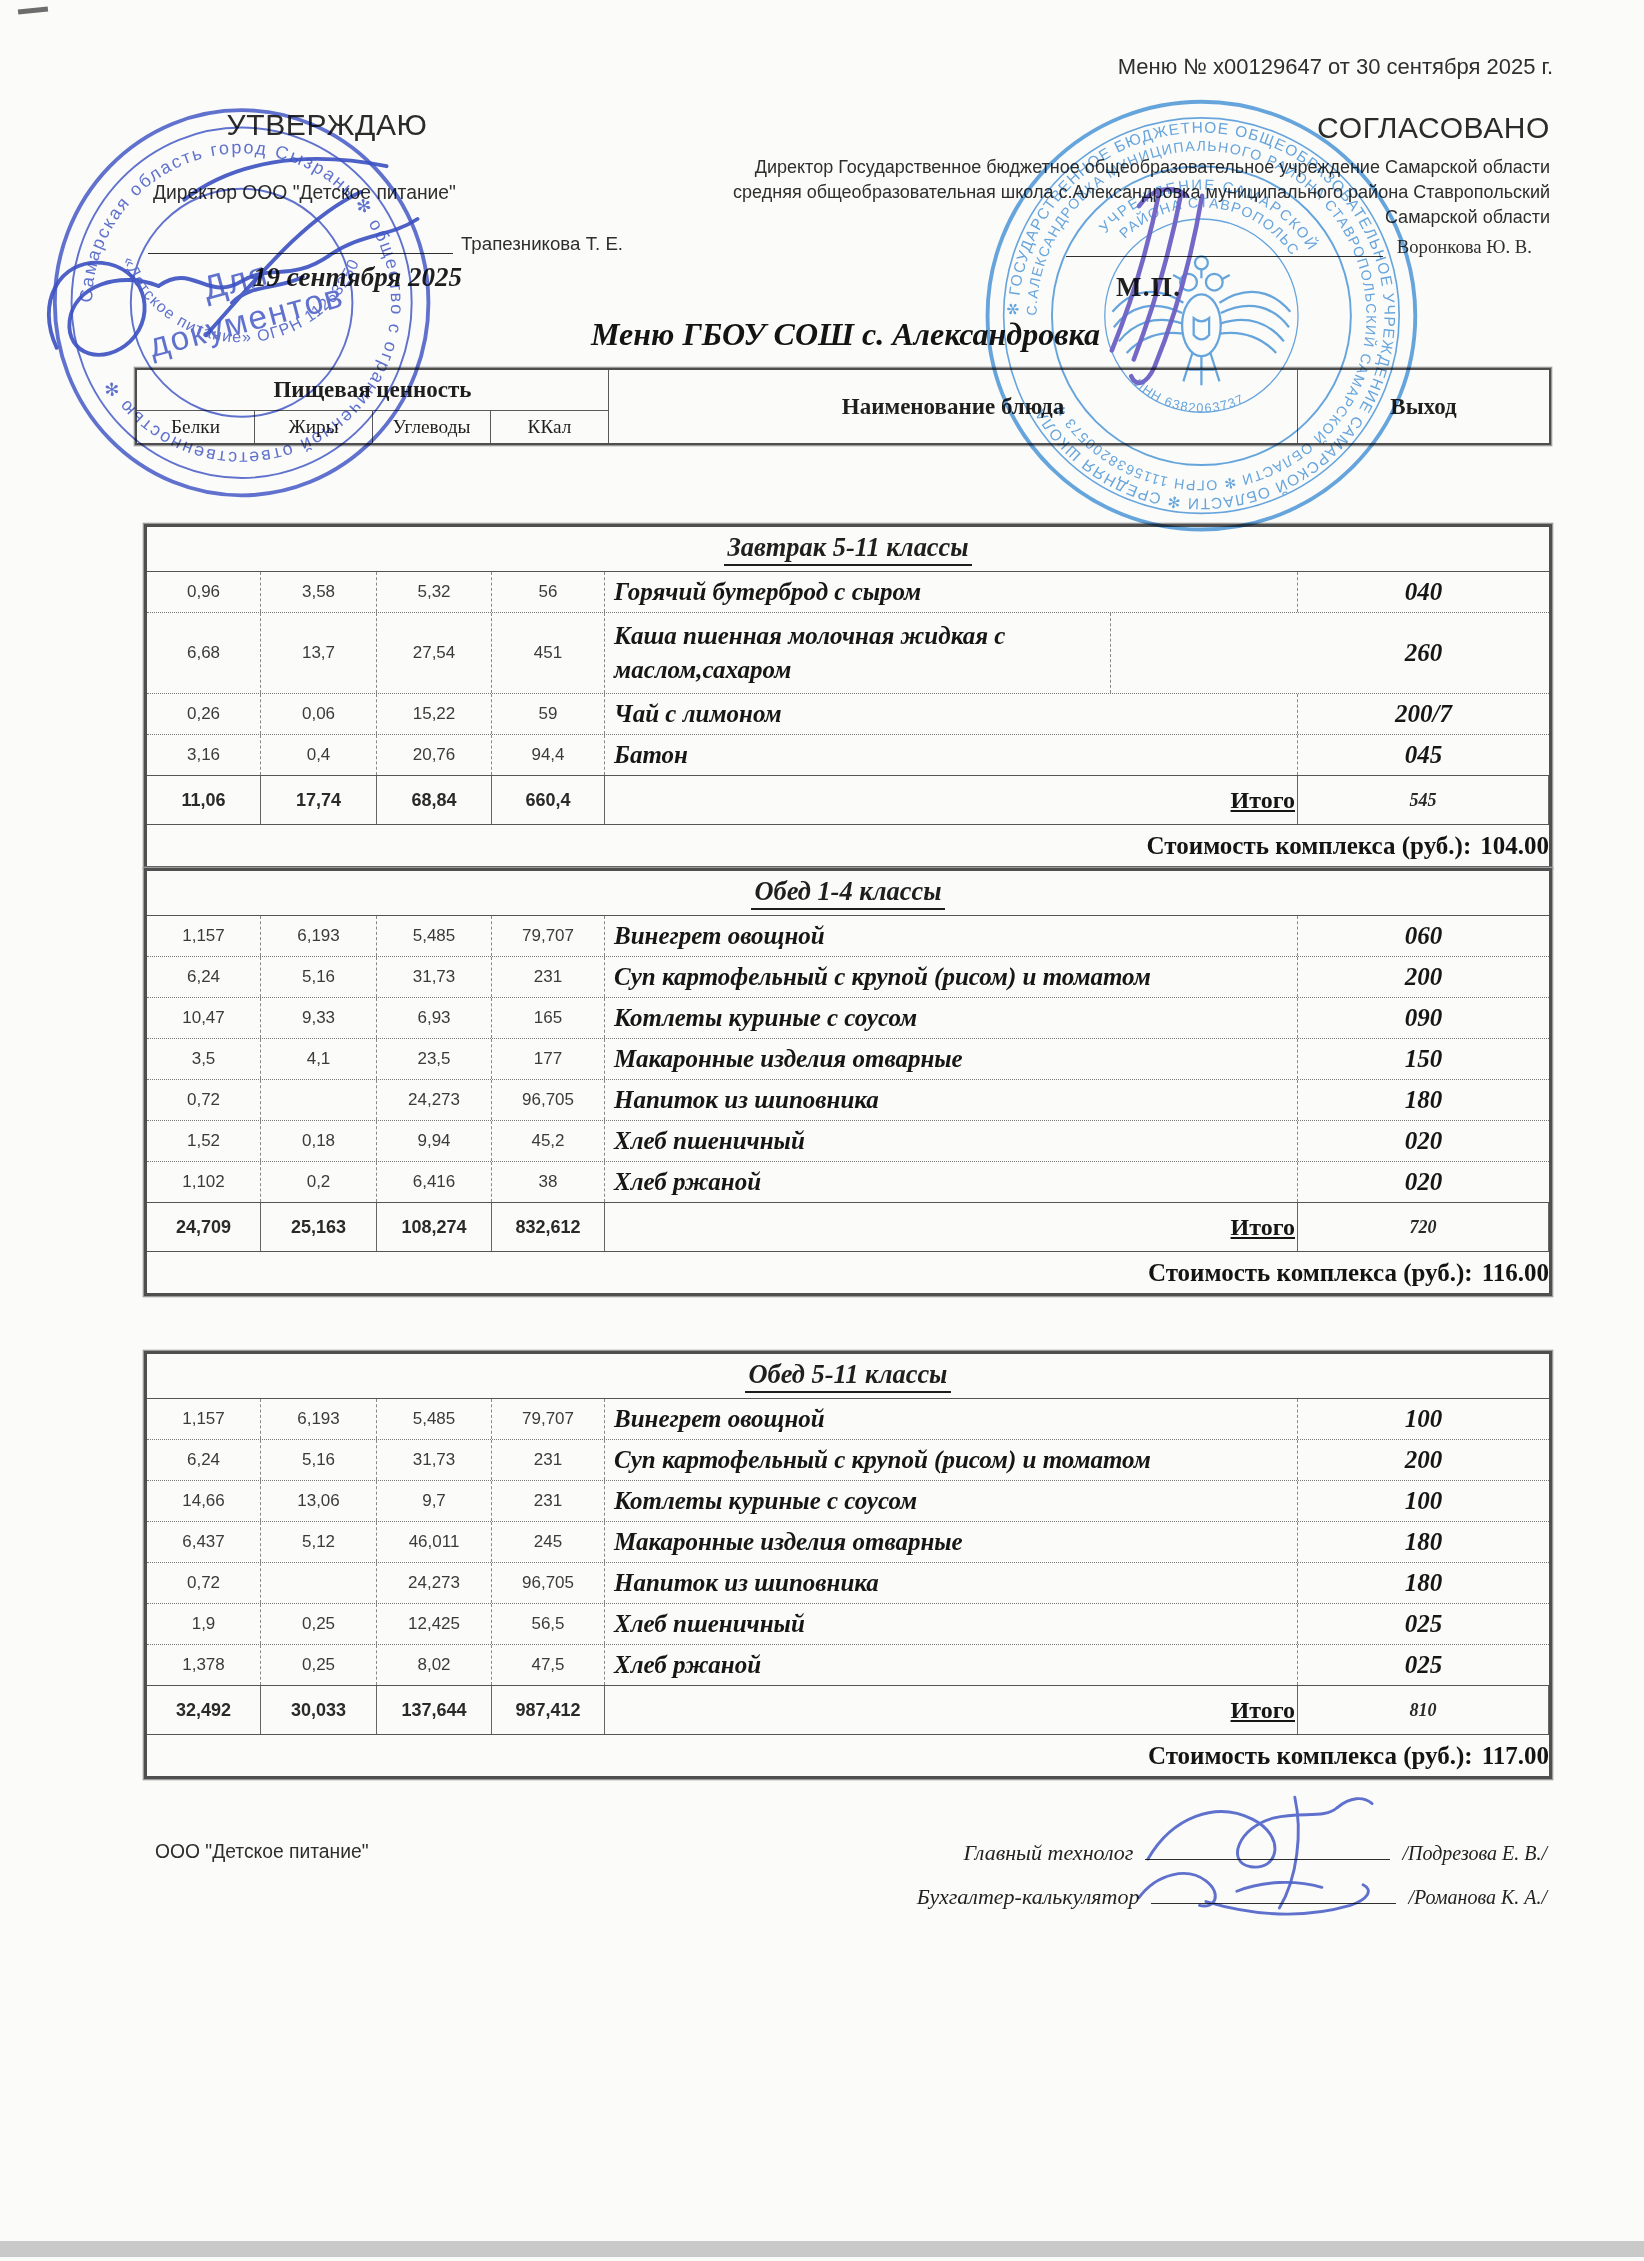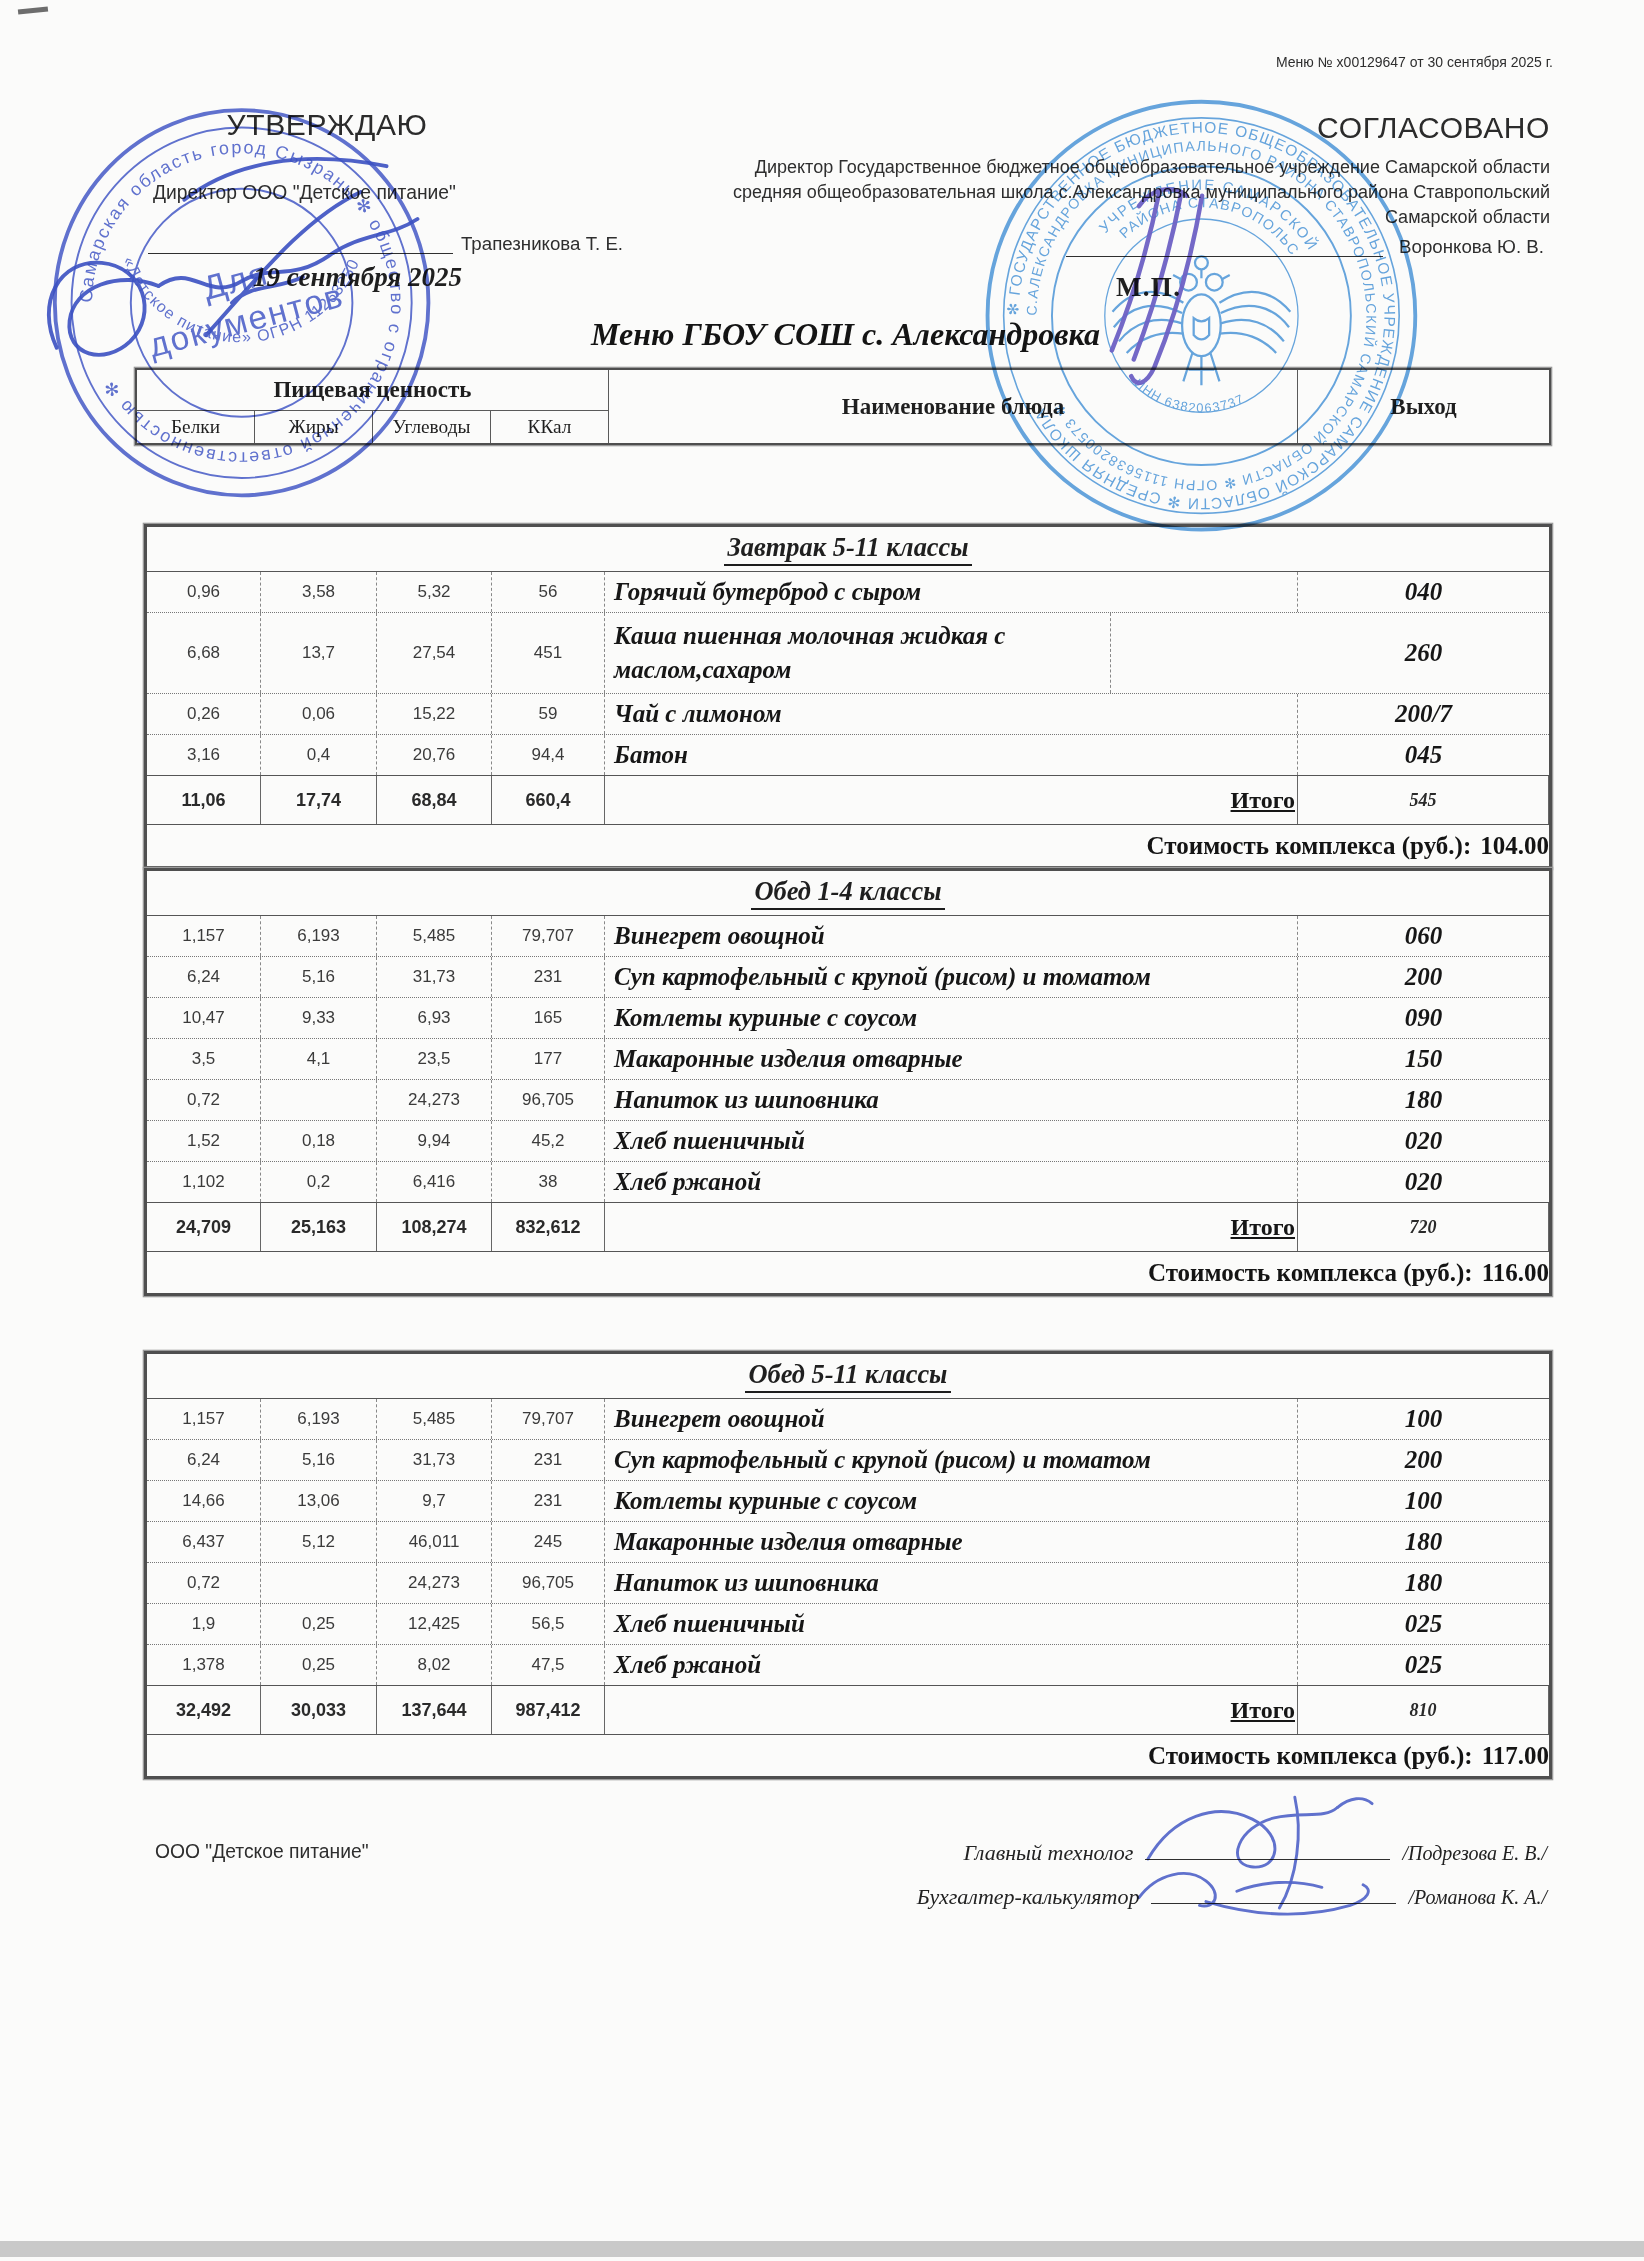--- a/index.html
+++ b/index.html
@@ -4,36 +4,36 @@
 <style>
   html,body{margin:0;padding:0;background:#e8e8e8;}
   .page{
     position:relative; width:1644px; height:2261px; background:#fbfbfa;
     overflow:hidden; font-family:"Liberation Serif","DejaVu Serif",serif; color:#1f1f1f;
   }
   .abs{position:absolute;}
   .sans{font-family:"Liberation Sans","DejaVu Sans",sans-serif;}
 
   
-  .meta{top:54px; right:91px; font-size:14px; color:#2e2e2e;}
+  .meta{top:54px; right:91px; font-size:22px; color:#2e2e2e;}
 
   
   .approve-left{top:108px; left:153px; width:348px;}
   .approve-left .heading{font-size:30px; color:#2b2b2b; text-align:center; letter-spacing:0.6px;}
   .approve-left .role{margin-top:40px; font-size:19.3px; color:#2e2e2e;}
   .approve-right{top:111px; right:94px; width:844px; text-align:right;}
   .approve-right .heading{font-size:30px; color:#2b2b2b; letter-spacing:0.6px;}
   .approve-right .role{margin-top:10.3px; font-size:18px; line-height:25px; color:#2e2e2e;}
 
   .sigline{height:0; border-top:1.9px solid #2f2f2f;}
   .sig-left{top:253px; left:148px; width:305px;}
   .sig-right{top:256px; left:1066px; width:317px;}
   .signer{font-size:18.7px; color:#2e2e2e;}
   .signer-left{top:233px; left:461px;}
-  .signer-right{top:236px; right:100px;}
+  .signer-right{top:236px; right:112px;font-family:Liberation Serif, serif;}
   .date-line{top:262px; left:193px; width:329px; text-align:center;
     font-size:27px; font-weight:bold; font-style:italic;}
   .mp{top:272px; left:1116px; font-size:27px; font-weight:bold; letter-spacing:1.3px;}
 
   
   .doc-title{top:316px; left:145px; width:1401px; text-align:center;
     font-size:32px; font-weight:bold; font-style:italic; color:#141414;}
 
   
   .htable{top:368px; left:135px; width:1412px; display:grid;

